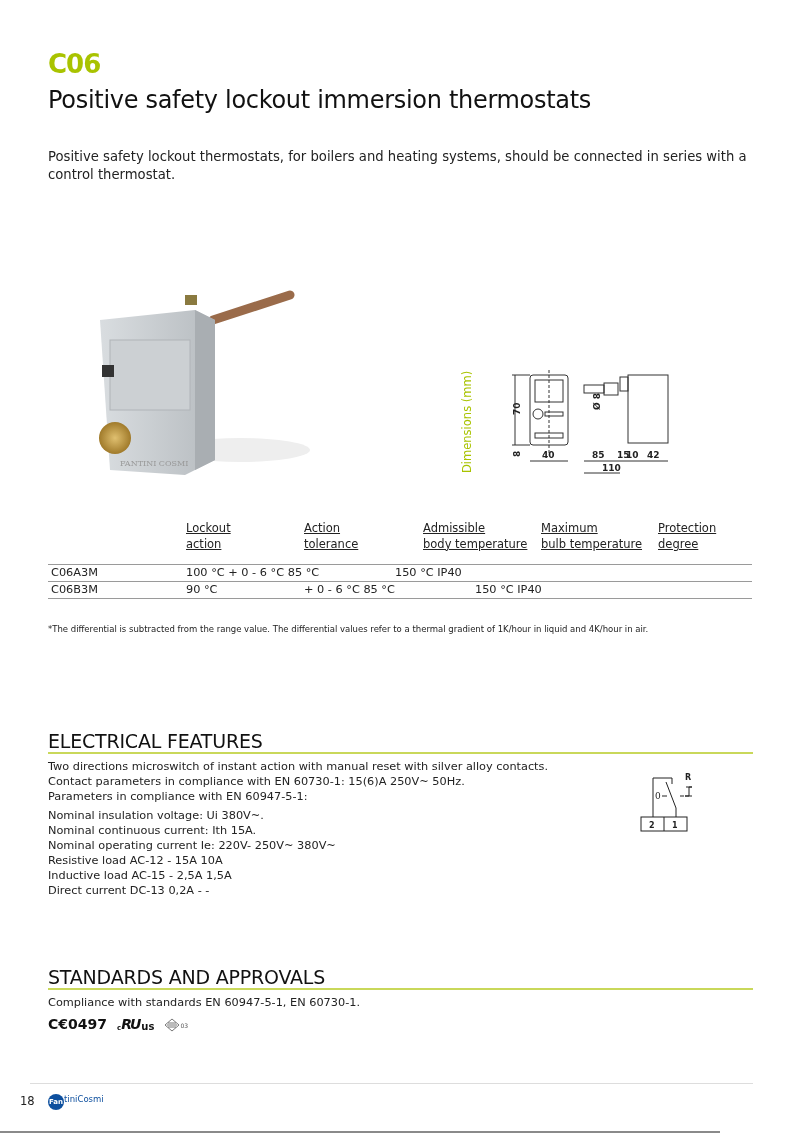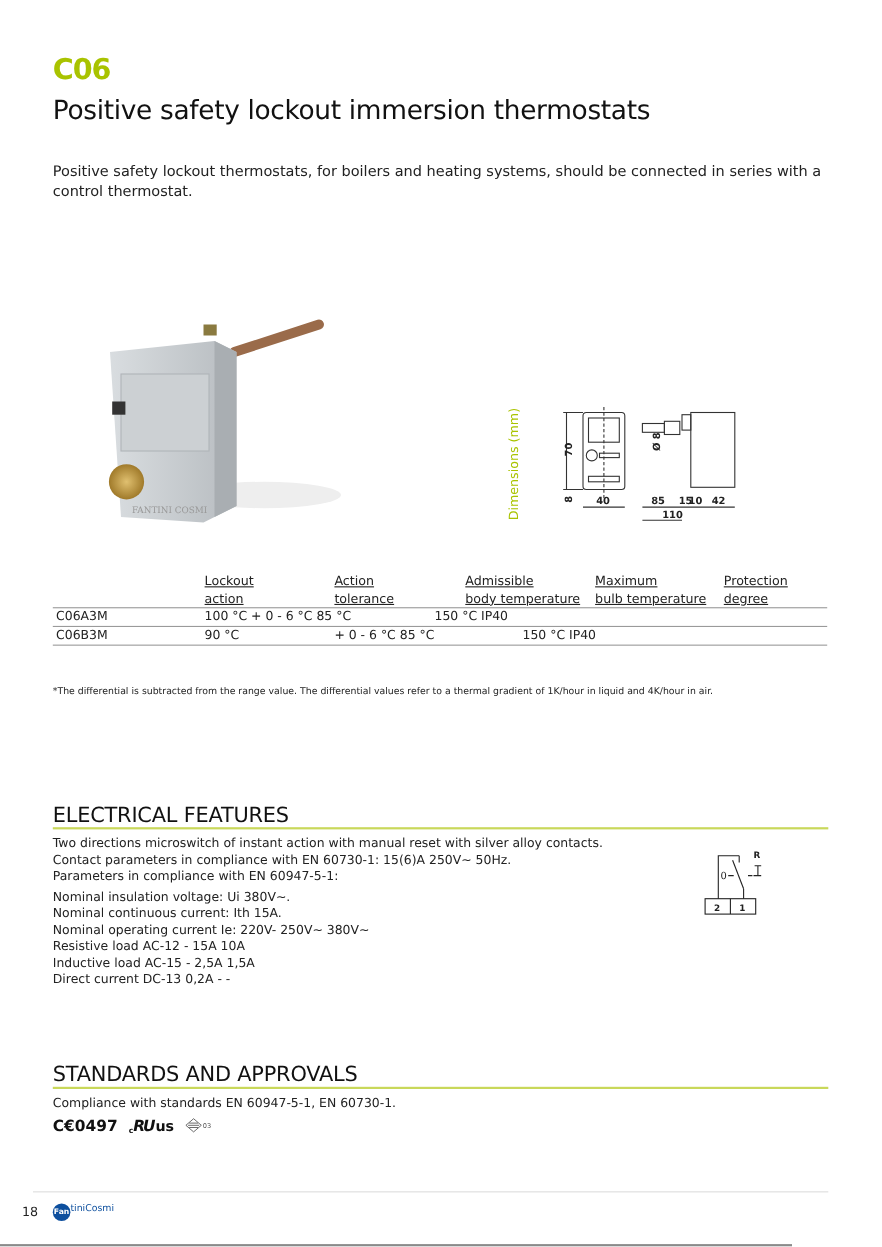--- a/index.html
+++ b/index.html
@@ -4,21 +4,21 @@
 <style>
   html,body{margin:0;padding:0;background:#fff;}
   body{width:802px;height:1134px;position:relative;overflow:hidden;font-family:"DejaVu Sans",sans-serif;color:#1a1a1a;}
   .abs{position:absolute;}
   .code{left:48px;top:40px;font-family:"DejaVu Sans",sans-serif;font-weight:bold;font-size:26px;color:#a9c300;letter-spacing:-1px;line-height:48px;}
   .title{left:48px;top:84px;font-size:24px;line-height:32px;color:#111;font-weight:normal;letter-spacing:-0.3px;}
   .intro{left:48px;top:148px;width:720px;font-size:13.2px;line-height:18px;color:#222;}
   .photo{left:90px;top:290px;width:230px;height:200px;}
   .dims{left:470px;top:355px;width:220px;height:130px;}
   .th{top:521px;font-size:11.5px;line-height:15.5px;color:#222;text-decoration:underline;}
-  .tbl{left:48px;top:552px;width:704px;}
+  .tbl{left:48px;top:564px;width:704px;}
   .row{height:16px;border-top:1px solid #9a9a9a;font-size:11.3px;line-height:16px;position:relative;color:#222;}
   .row:last-child{border-bottom:1px solid #9a9a9a;}
   .row span{position:absolute;top:0;white-space:nowrap;}
   .note{left:48px;top:624px;font-size:8.5px;color:#222;text-align:center;}
   .sect{left:48px;font-size:19px;line-height:24px;color:#111;letter-spacing:-0.2px;}
   .rule{left:48px;width:705px;height:2px;background:#c9d85a;}
   .txt{left:48px;font-size:11.3px;line-height:15px;color:#222;}
   .footline{left:30px;top:1083px;width:723px;height:1px;background:#ddd;}
   .pageno{left:20px;top:1094px;font-size:11.5px;color:#222;}
   .logo{left:48px;top:1094px;height:16px;display:flex;}
@@ -157,26 +157,26 @@
   </g>
   <text x="45" y="10" font-size="8" font-weight="bold" font-family="DejaVu Sans, sans-serif" fill="#222">R</text>
   <text x="15" y="29" font-size="9" font-family="DejaVu Serif, serif" fill="#222">0</text>
   <text x="9" y="58" font-size="8" font-weight="bold" font-family="DejaVu Sans, sans-serif" fill="#222">2</text>
   <text x="32" y="58" font-size="8" font-weight="bold" font-family="DejaVu Sans, sans-serif" fill="#222">1</text>
 </svg>
 
 <div class="abs sect" style="top:965px">STANDARDS AND APPROVALS</div>
 <div class="abs rule" style="top:988px"></div>
 <div class="abs txt" style="top:995px">Compliance with standards EN 60947-5-1, EN 60730-1.</div>
-<div class="abs" style="left:48px;top:1016px;display:flex;align-items:flex-start;gap:10px;">
+<div class="abs" style="left:48px;top:1016px;display:flex;align-items:flex-end;gap:10px;">
   <span style="font-size:14px;font-weight:bold;color:#111">C€0497</span>
   <span style="display:flex;align-items:flex-end;font-weight:bold;color:#111">
     <span style="font-size:7px">c</span>
     <span style="font-size:14px;font-style:italic;letter-spacing:-2px">RU</span>
-    <span style="font-size:13px;margin-left:2px">us</span>
+    <span style="font-size:10px;margin-left:2px">us</span>
   </span>
   <span style="display:flex;align-items:center">
     <svg width="16" height="14" viewBox="0 0 16 14">
         <g fill="none" stroke="#555" stroke-width="0.8">
           <polygon points="1,7 8,1 15,7 8,13"></polygon>
           <line x1="4" y1="5" x2="12" y2="5"></line>
           <line x1="3" y1="7" x2="13" y2="7"></line>
           <line x1="4" y1="9" x2="12" y2="9"></line>
         </g>
       </svg>

